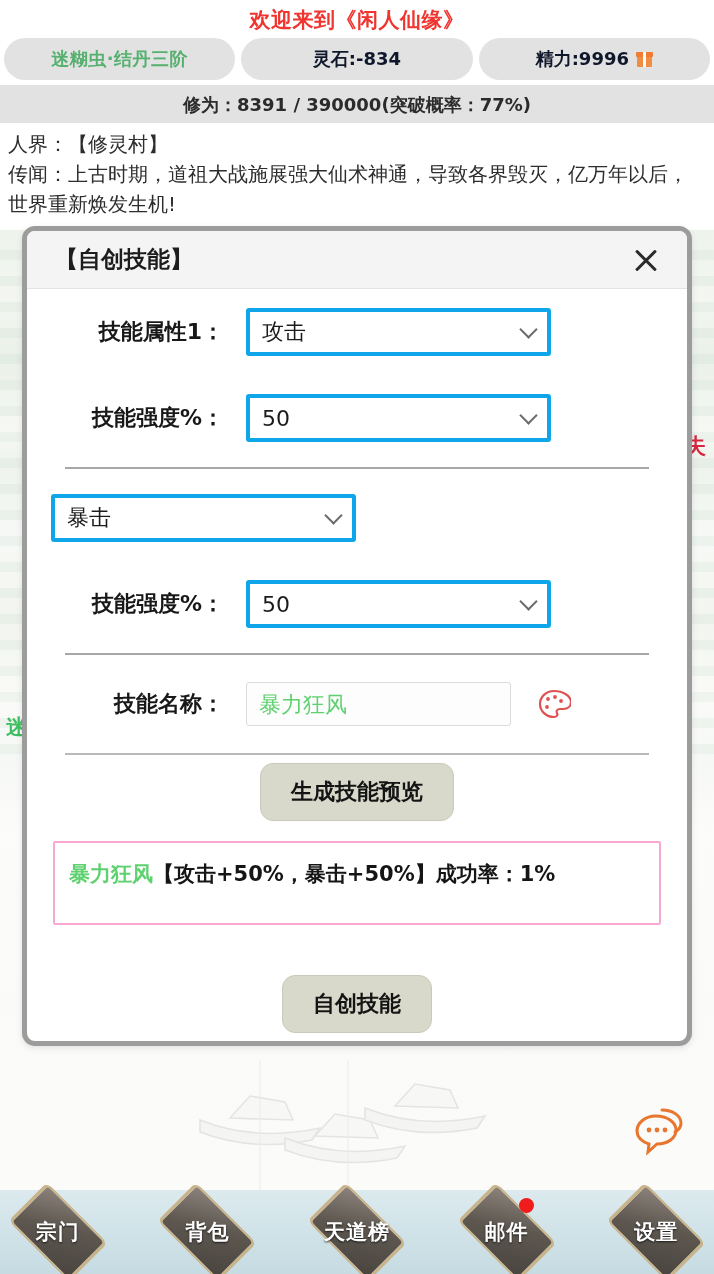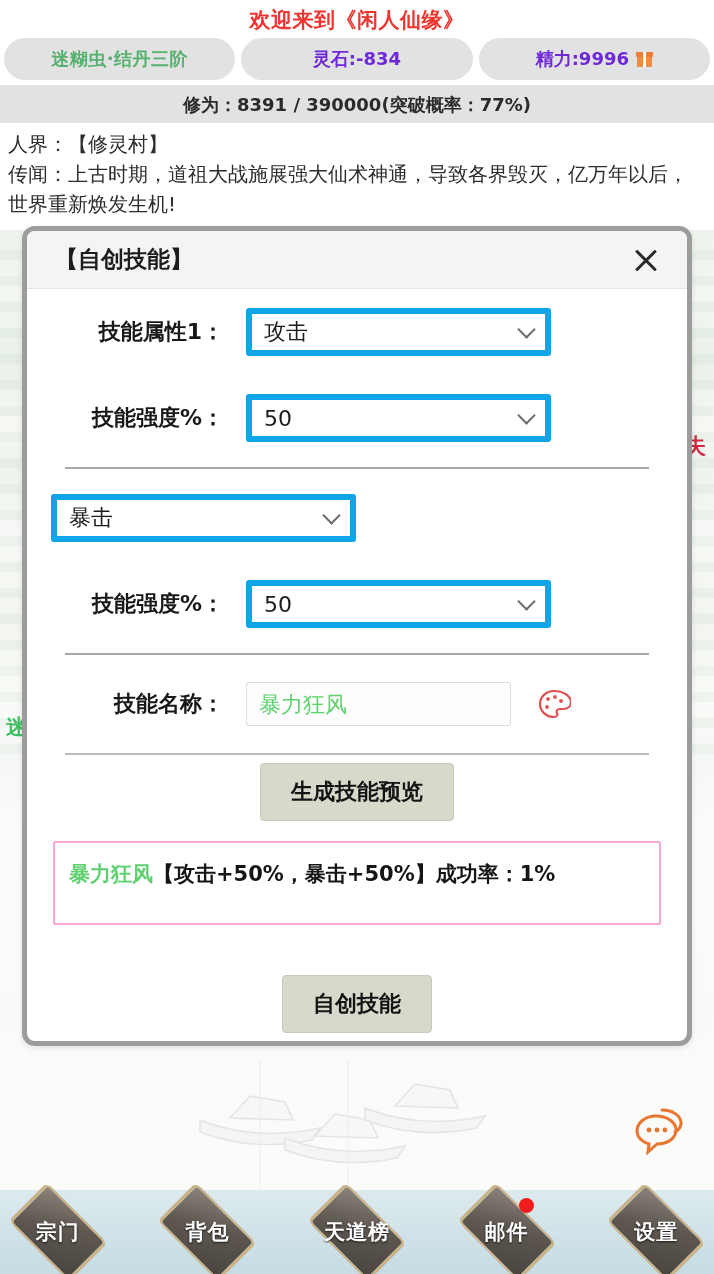--- a/index.html
+++ b/index.html
@@ -92,21 +92,21 @@
   .chip {
     flex: 1;
     height: 42px;
     border-radius: 21px;
     background: #e2e2e2;
     display: flex;
     align-items: center;
     justify-content: center;
     font-size: 18px;
     font-weight: 700;
-    color: #6d28d9;
+    color: #0f172a;
     white-space: nowrap;
     font-family: "DejaVu Sans", "Liberation Sans", sans-serif;
   }
   .chip.rank { color: #56b06f; letter-spacing: .5px; }
   .chip .gift-icon {
     margin-left: 7px;
     display: inline-block;
     width: 17px; height: 15px;
     position: relative;
   }
@@ -214,21 +214,21 @@
     color: #181818;
     white-space: nowrap;
     font-family: "DejaVu Sans", "Liberation Sans", sans-serif;
   }
 
   .select {
     position: relative;
     flex: 1;
     max-width: 305px;
     height: 48px;
-    border: 6px solid #0ea5e9;
+    border: 4px solid #0ea5e9;
     border-radius: 3px;
     background: #ffffff;
     display: flex;
     align-items: center;
     padding: 0 34px 0 12px;
     font-size: 22px;
     color: #1b1b1b;
     cursor: pointer;
     font-family: "DejaVu Sans", "Liberation Sans", sans-serif;
   }
@@ -269,21 +269,21 @@
     width: 34px; height: 30px;
     cursor: pointer;
     flex: 0 0 auto;
   }
 
   .btn {
     display: block;
     margin: 8px auto;
     background: #d8d9ca;
     border: 1px solid #c9cab9;
-    border-radius: 4px;
+    border-radius: 13px;
     font-size: 22px;
     font-weight: 700;
     color: #141414;
     padding: 13px 30px;
     cursor: pointer;
     font-family: Liberation Serif, serif;
   }
 
   .preview-box {
     margin: 20px 2px 0 2px;

